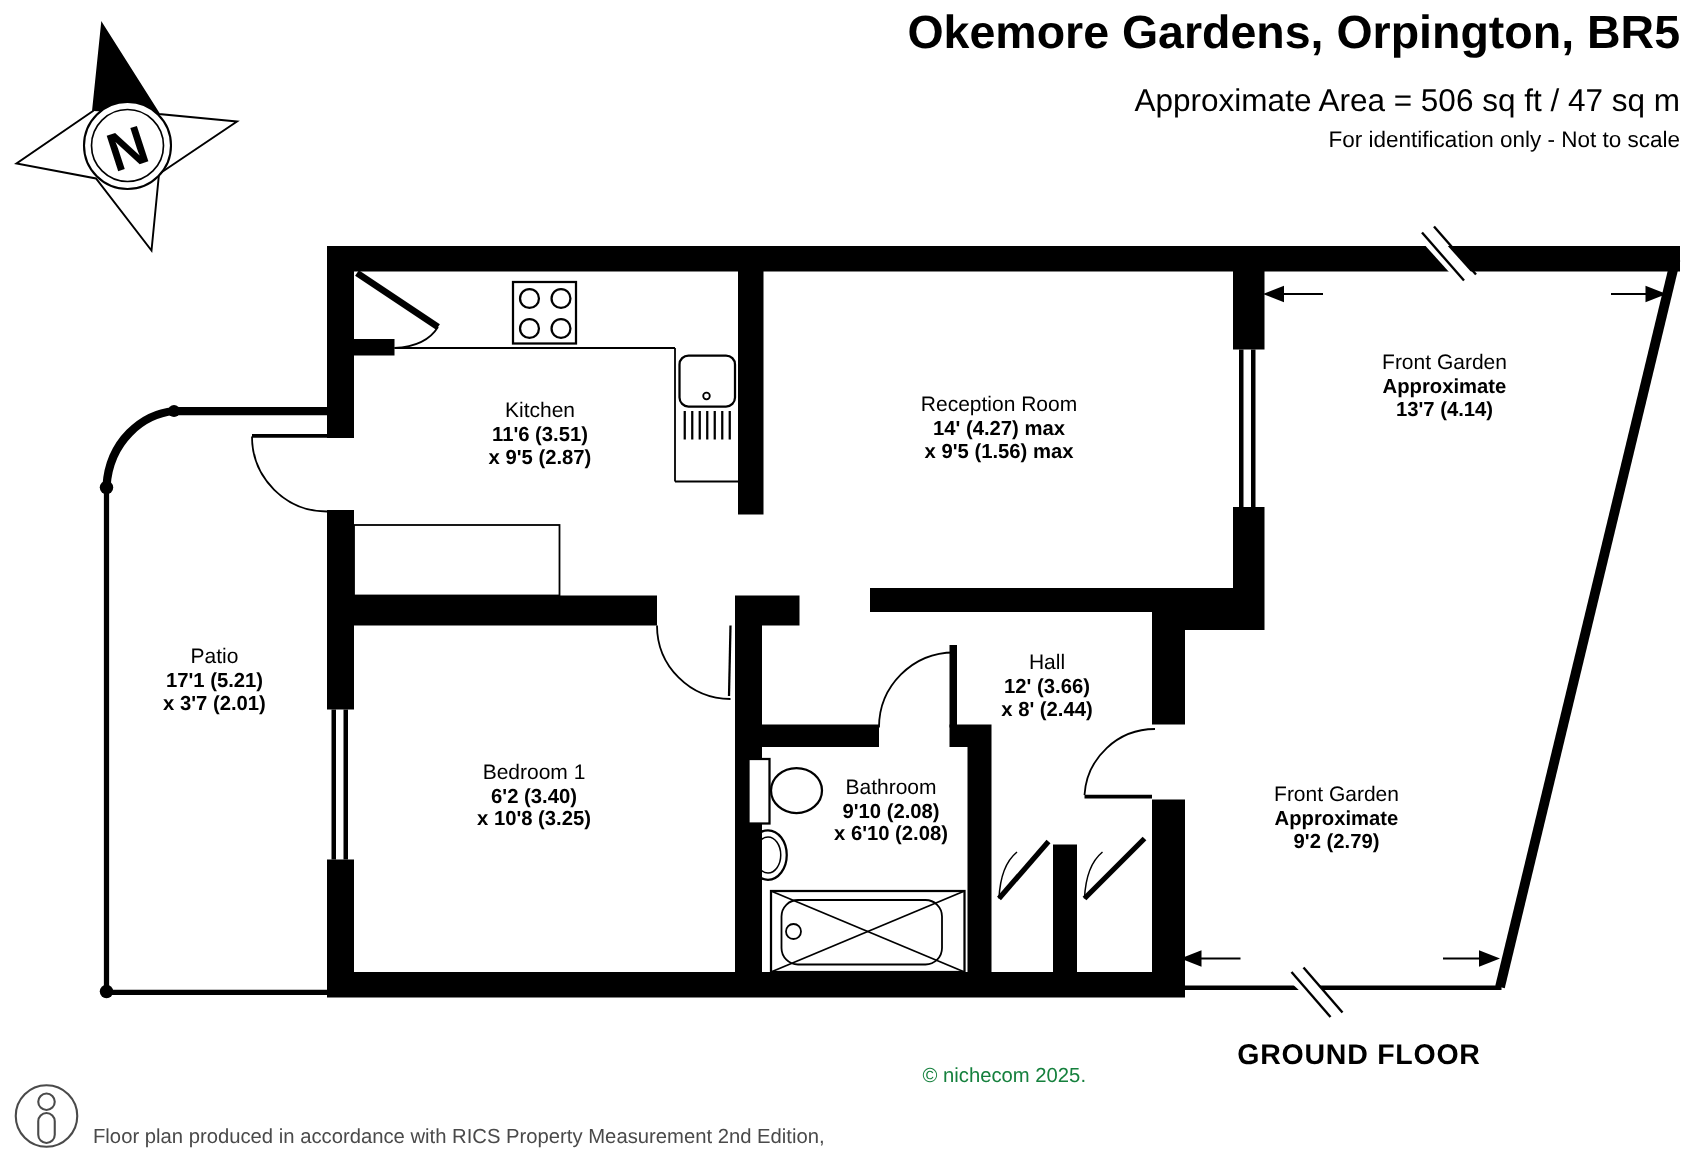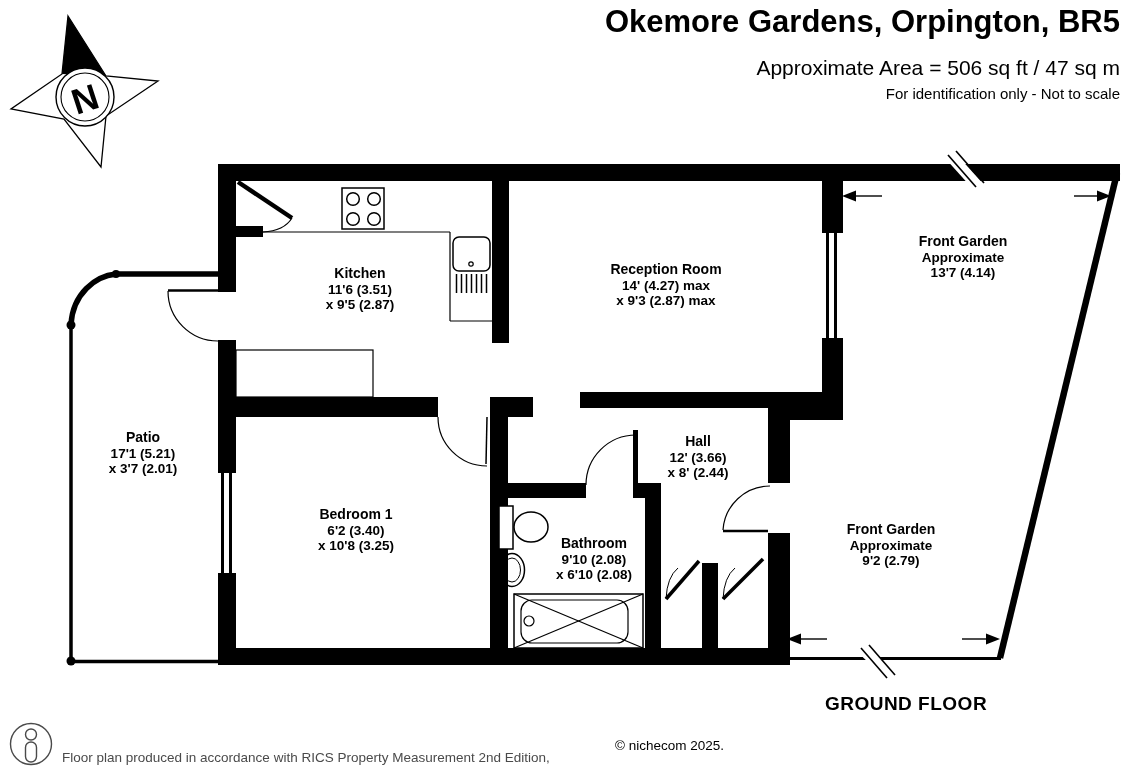--- a/index.html
+++ b/index.html
@@ -4,27 +4,27 @@
 <style>
   html,body{margin:0;padding:0;background:#fff;}
   .canvas{position:relative;width:1128px;height:776px;background:#fff;overflow:hidden;
           font-family:"Liberation Sans", sans-serif;color:#000;}
   svg{position:absolute;left:0;top:0;}
   .header{position:absolute;top:4px;right:8px;text-align:right;}
   .title{font-size:31px;font-weight:bold;margin:0;line-height:36px;}
   .area{font-size:21px;margin-top:16px;line-height:24px;}
   .note{font-size:15px;margin-top:5px;line-height:18px;}
   .room-label{position:absolute;transform:translateX(-50%);text-align:center;line-height:15.5px;white-space:nowrap;}
-  .rn{font-weight:bold;font-size:14px;}
+  .rn{font-weight:normal;font-size:14px;}
   .rd{font-size:13.5px;font-weight:bold;}
   .floor-label{position:absolute;left:906px;top:693px;transform:translateX(-50%);
                font-size:19px;font-weight:bold;letter-spacing:.5px;white-space:nowrap;}
   .footer{position:absolute;left:62px;top:712px;font-size:13.5px;line-height:18.5px;
           color:#4a4a4a;white-space:pre-wrap;}
-  .copyright{position:absolute;left:615px;top:738px;font-size:13.5px;color:#000000;white-space:nowrap;}
+  .copyright{position:absolute;left:615px;top:709px;font-size:13.5px;color:#15803d;white-space:nowrap;}
 </style>
 </head>
 <body>
 
 <div class="canvas">
 
   <svg width="1128" height="776" viewBox="0 0 1128 776">
 
     <g>
       <polygon points="68,16 106,76 158,81 106,116 101,167 64,119 11,109 62,74" fill="#ffffff" stroke="#000" stroke-width="1.3"></polygon>
@@ -184,21 +184,21 @@
 
   <div class="room-label" style="left:360px;top:266px">
     <div class="rn">Kitchen</div>
     <div class="rd">11'6 (3.51)</div>
     <div class="rd">x 9'5 (2.87)</div>
   </div>
 
   <div class="room-label" style="left:666px;top:262px">
     <div class="rn">Reception Room</div>
     <div class="rd">14' (4.27) max</div>
-    <div class="rd">x 9'3 (2.87) max</div>
+    <div class="rd">x 9'5 (1.56) max</div>
   </div>
 
   <div class="room-label" style="left:963px;top:234px">
     <div class="rn">Front Garden</div>
     <div class="rd">Approximate</div>
     <div class="rd">13'7 (4.14)</div>
   </div>
 
   <div class="room-label" style="left:143px;top:430px">
     <div class="rn">Patio</div>
@@ -211,21 +211,21 @@
     <div class="rd">6'2 (3.40)</div>
     <div class="rd">x 10'8 (3.25)</div>
   </div>
 
   <div class="room-label" style="left:698px;top:434px">
     <div class="rn">Hall</div>
     <div class="rd">12' (3.66)</div>
     <div class="rd">x 8' (2.44)</div>
   </div>
 
-  <div class="room-label" style="left:594px;top:536px">
+  <div class="room-label" style="left:594px;top:517px">
     <div class="rn">Bathroom</div>
     <div class="rd">9'10 (2.08)</div>
     <div class="rd">x 6'10 (2.08)</div>
   </div>
 
   <div class="room-label" style="left:891px;top:522px">
     <div class="rn">Front Garden</div>
     <div class="rd">Approximate</div>
     <div class="rd">9'2 (2.79)</div>
   </div>

